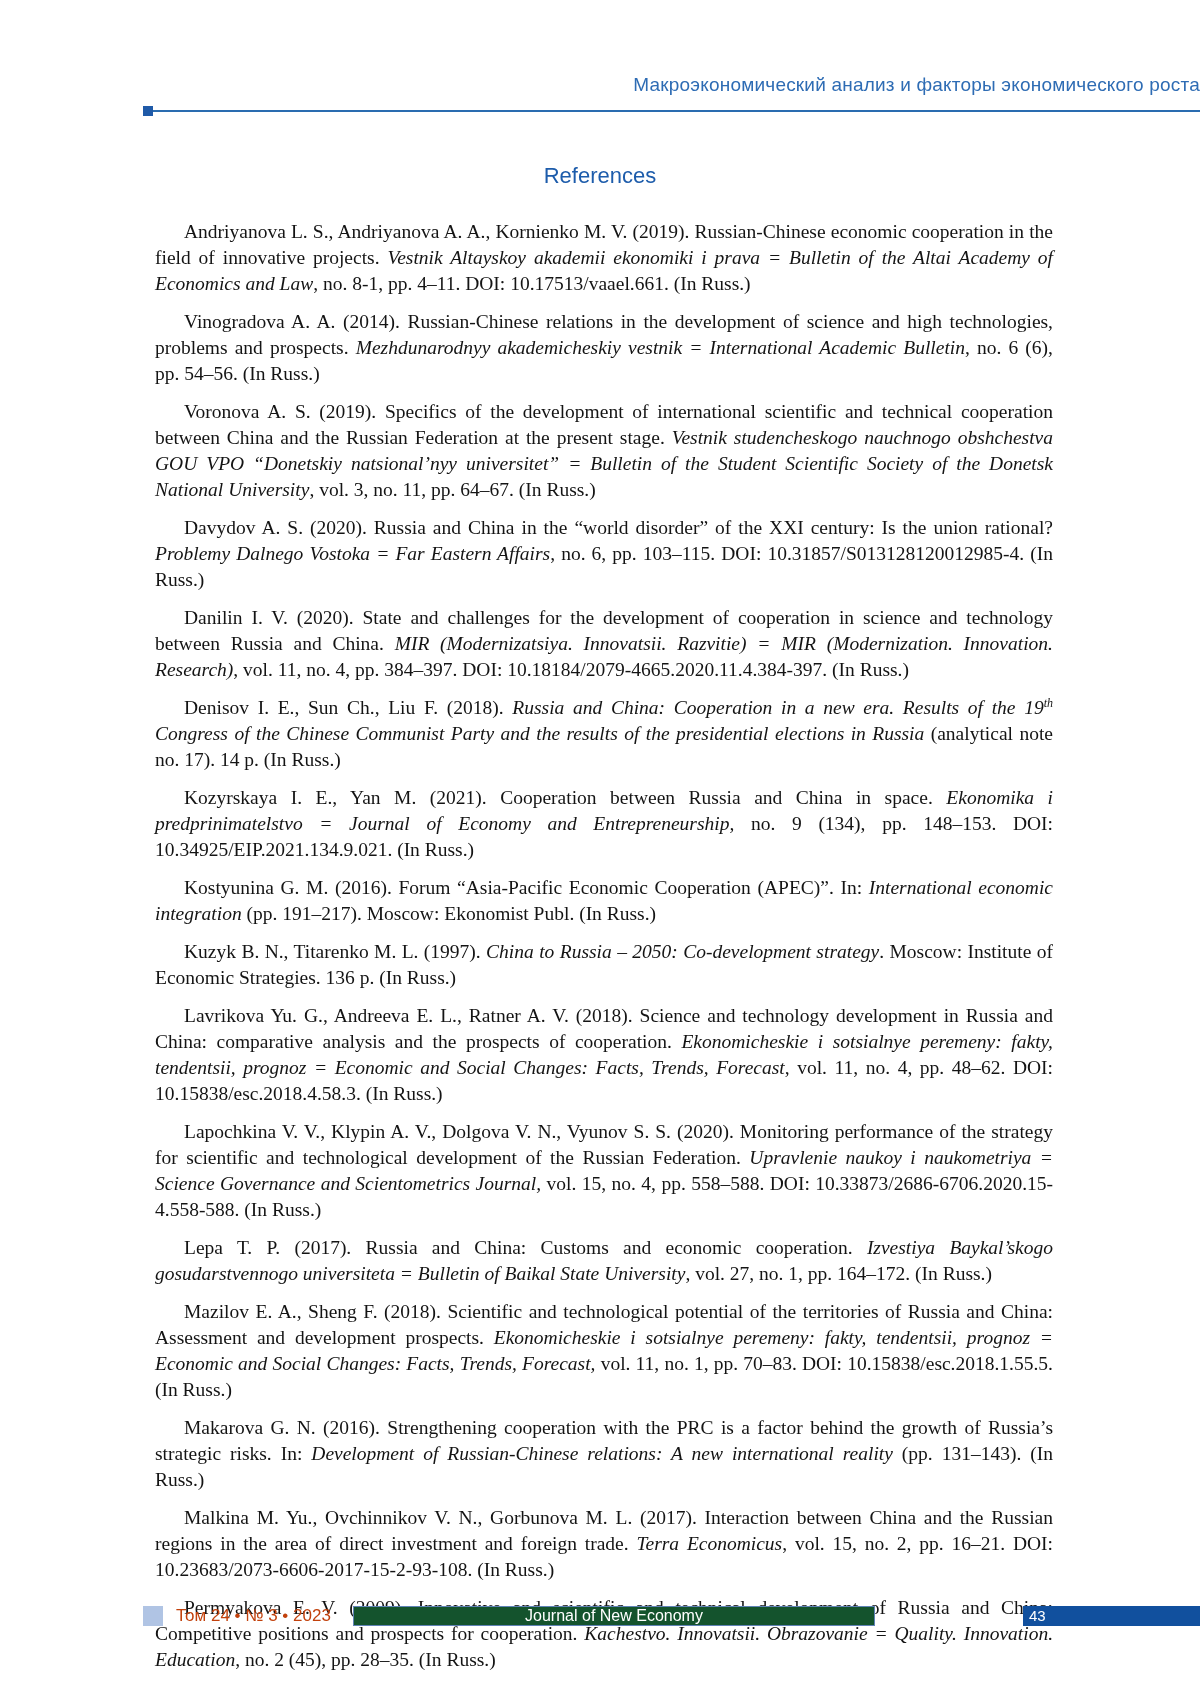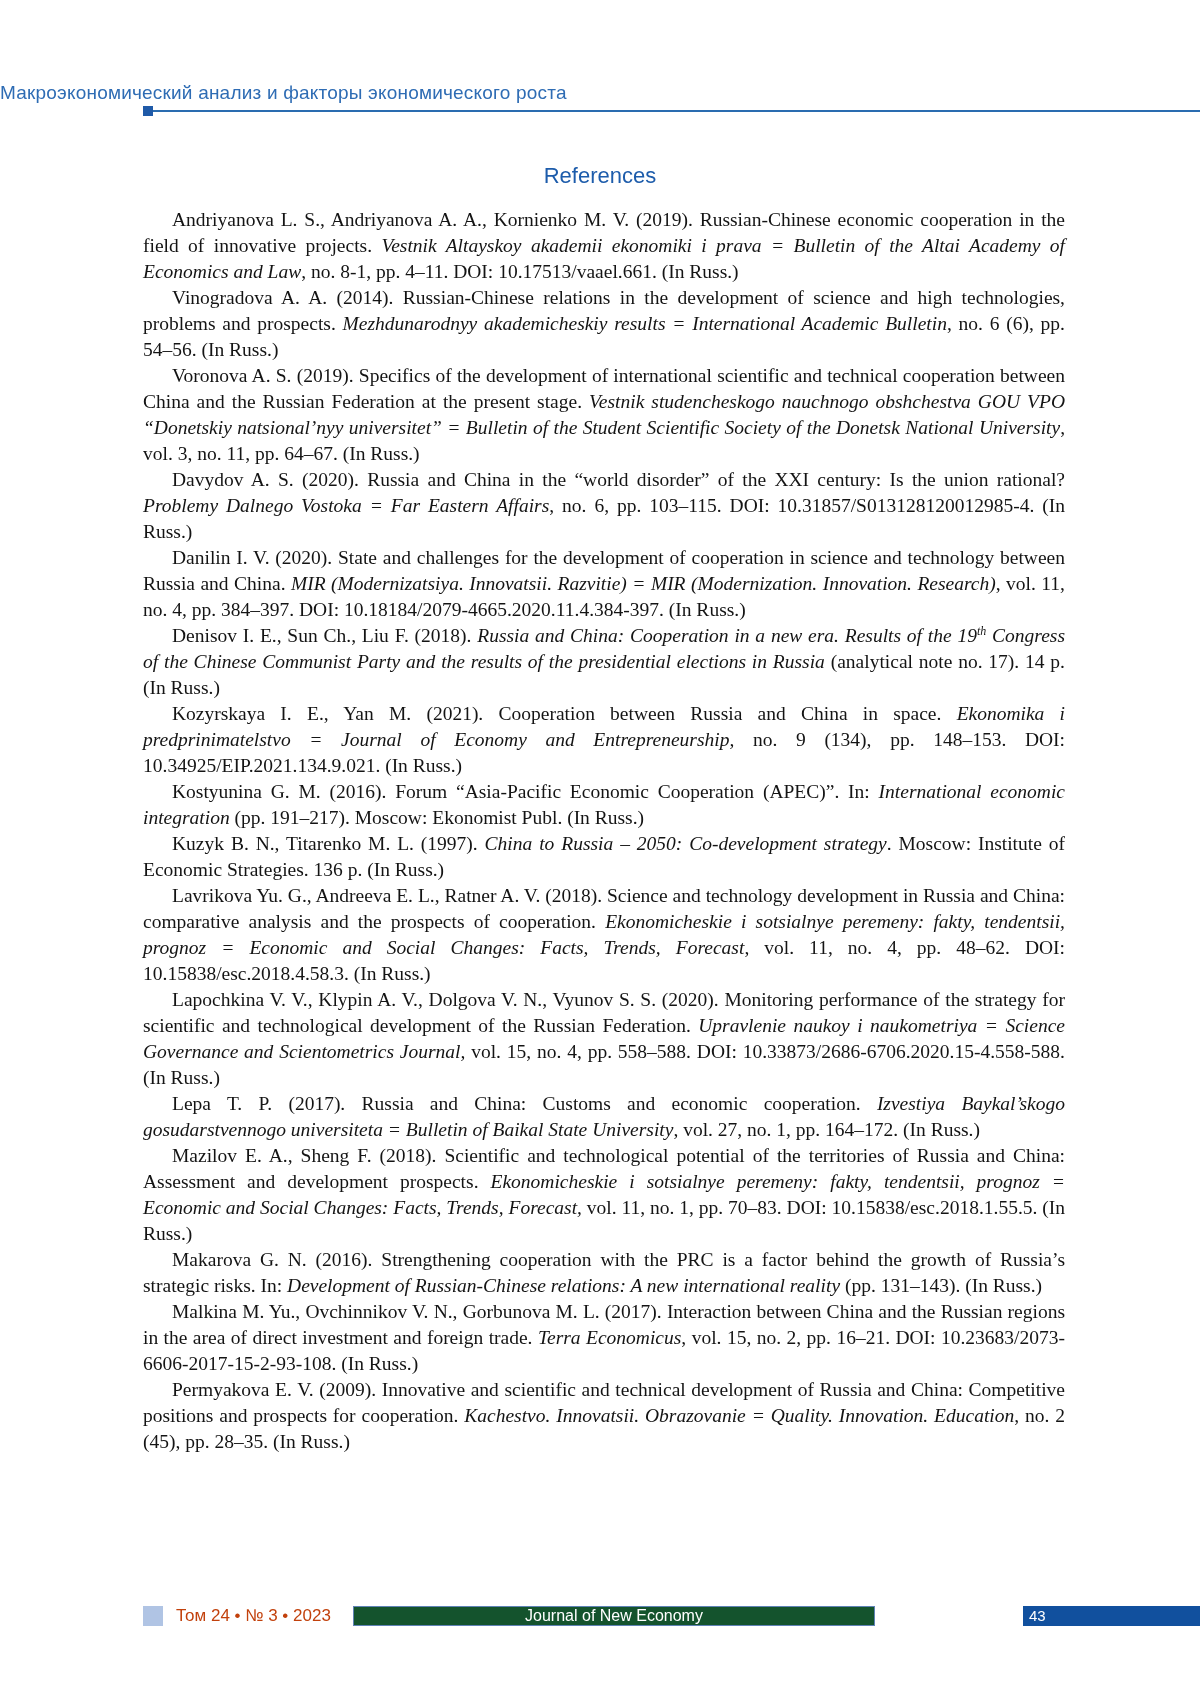--- a/index.html
+++ b/index.html
@@ -8,26 +8,25 @@
     width: 1200px;
     height: 1697px;
     background: #ffffff;
     font-family: "Liberation Serif", serif;
     overflow: hidden;
   }
   
   .running-title {
     position: absolute;
     top: 74px; left: 0; width: 1200px;
-    text-align: left;
+    text-align: right;
     font-family: "Liberation Sans", sans-serif;
     font-size: 19px;
     color: #2e6cb4;
     letter-spacing: 0.2px;
-    margin-top: 8px;
   }
   .header-rule {
     position: absolute;
     top: 110px; left: 143px;
     width: 1057px; height: 2px;
     background: #2a6cb0;
   }
   .header-rule-marker {
     position: absolute;
     top: 106px; left: 143px;
@@ -47,21 +46,21 @@
   .refs-list {
     position: absolute;
     top: 207px; left: 143px;
     width: 922px;
     font-size: 19.5px;
     line-height: 26px;
     color: #141414;
     text-align: justify;
   }
   .refs-list p.ref {
-    margin: 0;
+    margin: 12px;
     text-indent: 29px;
   }
   .refs-list .it { font-style: italic; }
   .refs-list sup {
     font-size: 12px;
     line-height: 0;
     vertical-align: super;
     font-family: Liberation Serif, serif;
   }
   
@@ -112,21 +111,21 @@
 
   <div class="running-title">Макроэкономический анализ и факторы экономического роста</div>
 
   <div class="header-rule"></div>
   <div class="header-rule-marker"></div>
 
   <div class="refs-title">References</div>
 
   <div class="refs-list">
       <p class="ref"><span>Andriyanova L. S., Andriyanova A. A., Kornienko M. V. (2019). Russian-Chinese economic cooperation in the field of innovative projects. </span><span class="it">Vestnik Altayskoy akademii ekonomiki i prava = Bulletin of the Altai Academy of Economics and Law</span><span>, no. 8-1, pp. 4–11. DOI: 10.17513/vaael.661. (In Russ.)</span></p>
-      <p class="ref"><span>Vinogradova A. A. (2014). Russian-Chinese relations in the development of science and high technologies, problems and prospects. </span><span class="it">Mezhdunarodnyy akademicheskiy results = International Academic Bulletin</span><span>, no. 6 (6), pp. 54–56. (In Russ.)</span></p>
+      <p class="ref"><span>Vinogradova A. A. (2014). Russian-Chinese relations in the development of science and high technologies, problems and prospects. </span><span class="it">Mezhdunarodnyy akademicheskiy vestnik = International Academic Bulletin</span><span>, no. 6 (6), pp. 54–56. (In Russ.)</span></p>
       <p class="ref"><span>Voronova A. S. (2019). Specifics of the development of international scientific and technical cooperation between China and the Russian Federation at the present stage. </span><span class="it">Vestnik studencheskogo nauchnogo obshchestva GOU VPO “Donetskiy natsional’nyy universitet” = Bulletin of the Student Scientific Society of the Donetsk National University</span><span>, vol. 3, no. 11, pp. 64–67. (In Russ.)</span></p>
       <p class="ref"><span>Davydov A. S. (2020). Russia and China in the “world disorder” of the XXI century: Is the union rational? </span><span class="it">Problemy Dalnego Vostoka = Far Eastern Affairs</span><span>, no. 6, pp. 103–115. DOI: 10.31857/S013128120012985-4. (In Russ.)</span></p>
       <p class="ref"><span>Danilin I. V. (2020). State and challenges for the development of cooperation in science and technology between Russia and China. </span><span class="it">MIR (Modernizatsiya. Innovatsii. Razvitie) = MIR (Modernization. Innovation. Research)</span><span>, vol. 11, no. 4, pp. 384–397. DOI: 10.18184/2079-4665.2020.11.4.384-397. (In Russ.)</span></p>
       <p class="ref"><span>Denisov I. E., Sun Ch., Liu F. (2018). </span><span class="it">Russia and China: Cooperation in a new era. Results of the 19</span><sup class="it">th</sup><span class="it"> Congress of the Chinese Communist Party and the results of the presidential elections in Russia</span><span> (analytical note no. 17). 14 p. (In Russ.)</span></p>
       <p class="ref"><span>Kozyrskaya I. E., Yan M. (2021). Cooperation between Russia and China in space. </span><span class="it">Ekonomika i predprinimatelstvo = Journal of Economy and Entrepreneurship,</span><span> no. 9 (134), pp. 148–153. DOI: 10.34925/EIP.2021.134.9.021. (In Russ.)</span></p>
       <p class="ref"><span>Kostyunina G. M. (2016). Forum “Asia-Pacific Economic Cooperation (APEC)”. In: </span><span class="it">International economic integration</span><span> (pp. 191–217). Moscow: Ekonomist Publ. (In Russ.)</span></p>
       <p class="ref"><span>Kuzyk B. N., Titarenko M. L. (1997). </span><span class="it">China to Russia – 2050: Co-development strategy</span><span>. Moscow: Institute of Economic Strategies. 136 p. (In Russ.)</span></p>
       <p class="ref"><span>Lavrikova Yu. G., Andreeva E. L., Ratner A. V. (2018). Science and technology development in Russia and China: comparative analysis and the prospects of cooperation. </span><span class="it">Ekonomicheskie i sotsialnye peremeny: fakty, tendentsii, prognoz = Economic and Social Changes: Facts, Trends, Forecast</span><span>, vol. 11, no. 4, pp. 48–62. DOI: 10.15838/esc.2018.4.58.3. (In Russ.)</span></p>
       <p class="ref"><span>Lapochkina V. V., Klypin A. V., Dolgova V. N., Vyunov S. S. (2020). Monitoring performance of the strategy for scientific and technological development of the Russian Federation. </span><span class="it">Upravlenie naukoy i naukometriya = Science Governance and Scientometrics Journal,</span><span> vol. 15, no. 4, pp. 558–588. DOI: 10.33873/2686-6706.2020.15-4.558-588. (In Russ.)</span></p>
       <p class="ref"><span>Lepa T. P. (2017). Russia and China: Customs and economic cooperation. </span><span class="it">Izvestiya Baykal’skogo gosudarstvennogo universiteta = Bulletin of Baikal State University</span><span>, vol. 27, no. 1, pp. 164–172. (In Russ.)</span></p>

